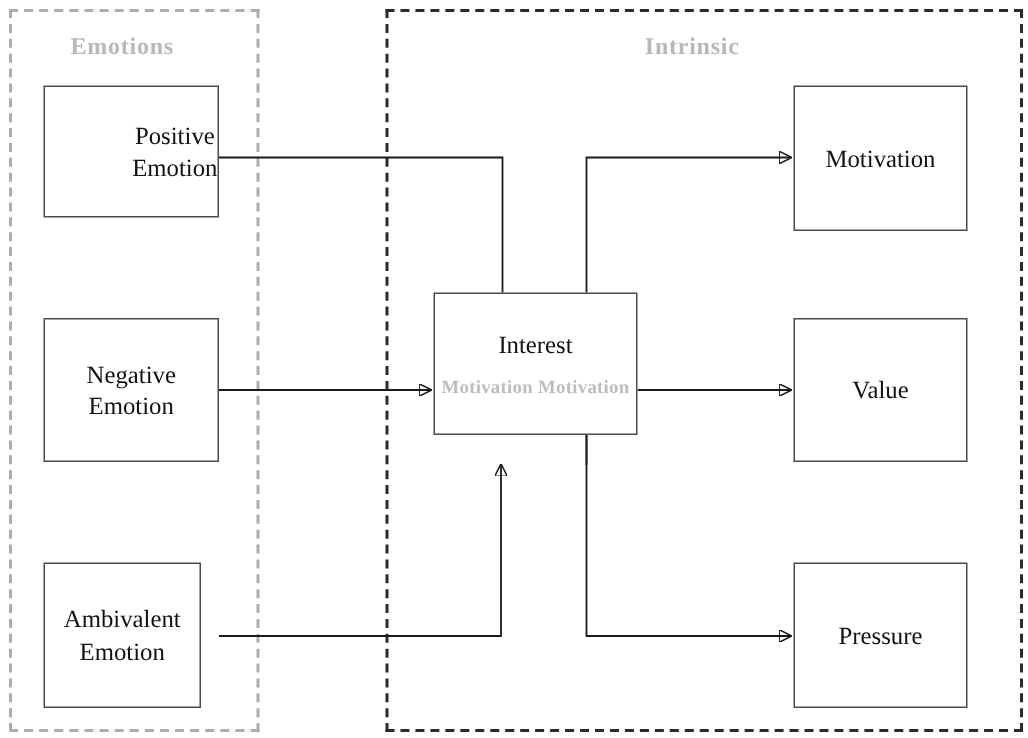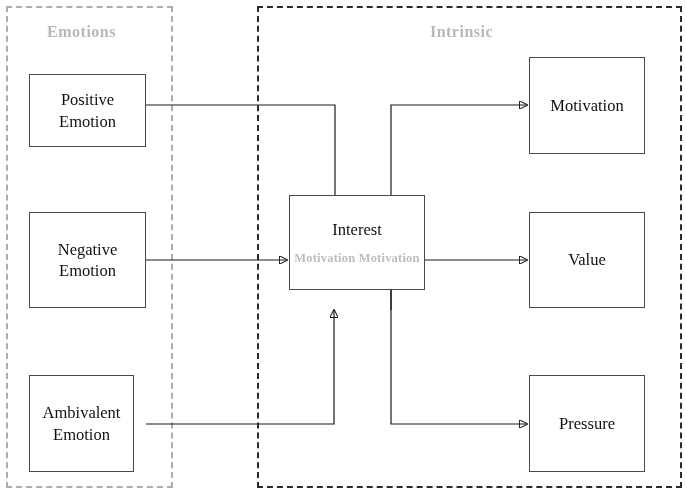--- a/index.html
+++ b/index.html
@@ -51,21 +51,21 @@
   .node .title{display:block;white-space:pre-line;}
   .node .subtitle{
     display:block;
     margin-top:9px;
     font-size:12.5px;
     font-weight:bold;
     color:#bdbdbd;
     letter-spacing:0.2px;
   }
 
-  .node-positive   {left:29px; top:74px;  width:117px; height:73px;}
+  .node-positive   {left:29px; top:57px;  width:117px; height:88px;align-items:flex-end;}
   .node-negative   {left:29px; top:212px; width:117px; height:96px;}
   .node-ambivalent {left:29px; top:375px; width:105px; height:97px;}
   .node-interest   {left:289px;top:195px; width:136px; height:95px;}
   .node-competence {left:529px;top:57px;  width:116px; height:97px;}
   .node-value      {left:529px;top:212px; width:116px; height:96px;}
   .node-pressure   {left:529px;top:375px; width:116px; height:97px;}
 
   
   #connectors{position:absolute;left:0;top:0;width:685px;height:492px;pointer-events:none;}
   #connectors path, #connectors line{

